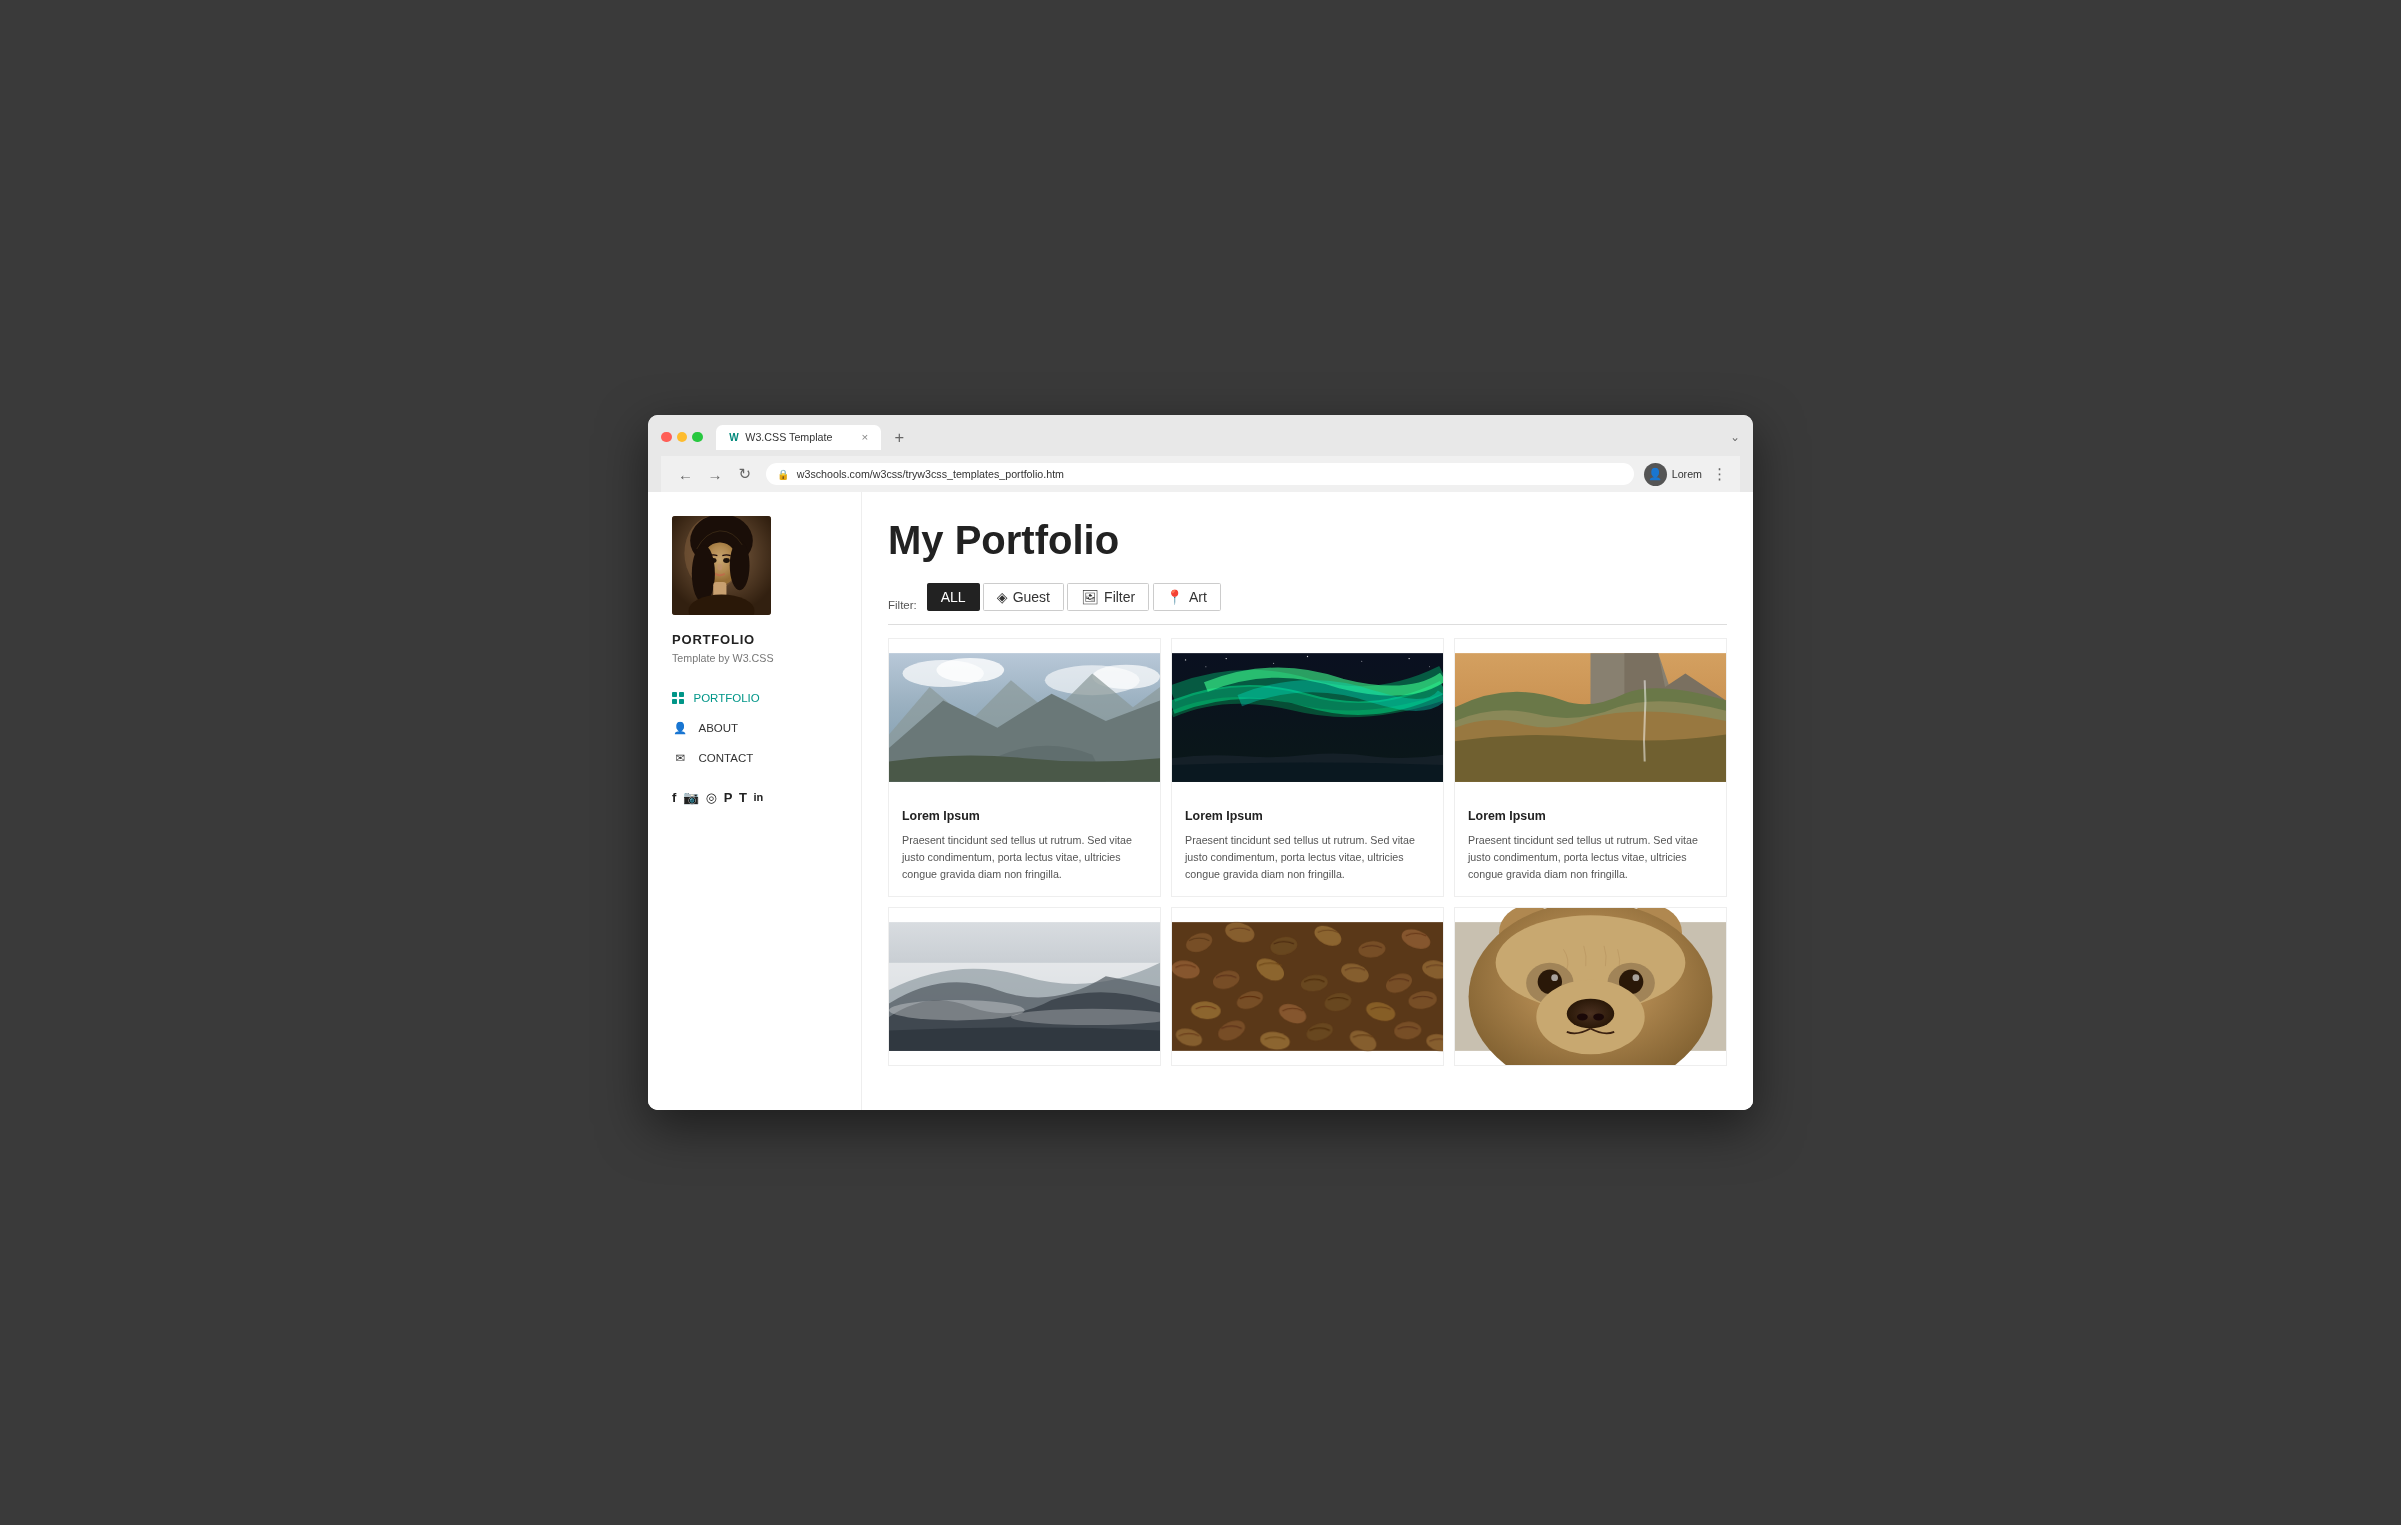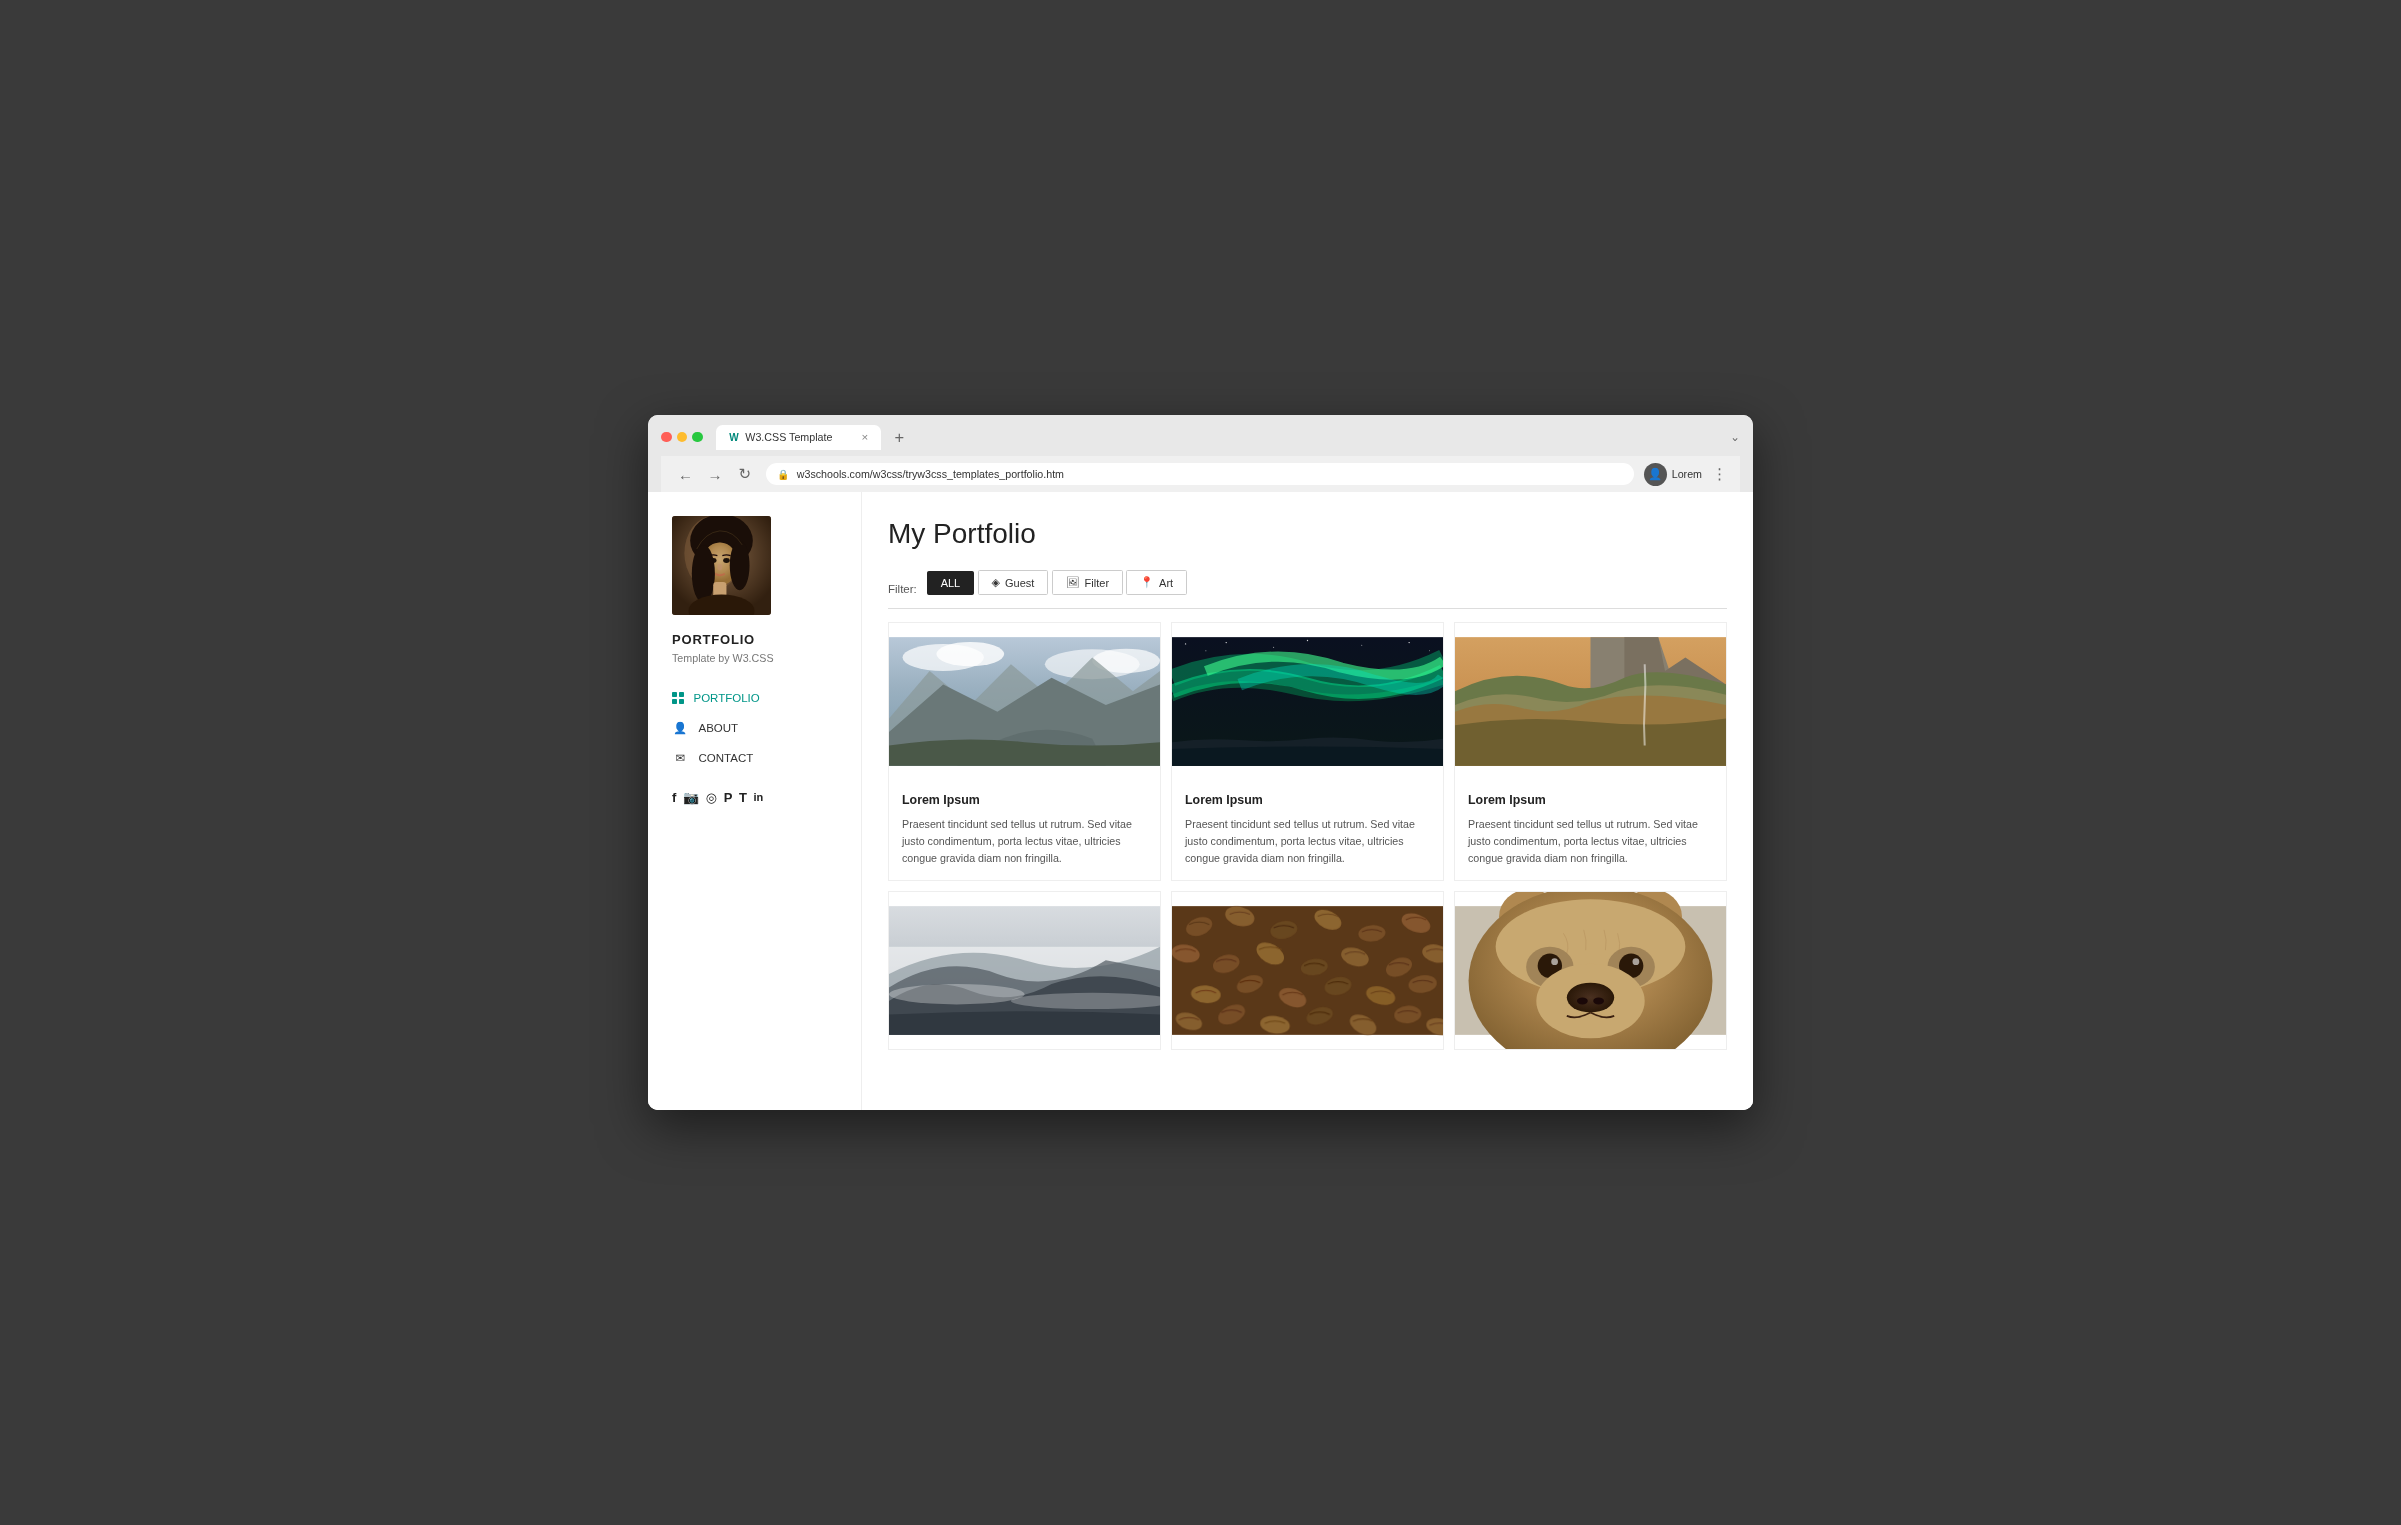--- a/index.html
+++ b/index.html
@@ -247,22 +247,22 @@
     }
 
     
     .main {
       flex: 1;
       padding: 26px 26px 0;
       background: white;
     }
 
     .page-title {
-      font-size: 28px;
-      font-weight: 400;
+      font-size: 40px;
+      font-weight: 700;
       color: #222;
       margin-bottom: 20px;
     }
 
     
     .filter-bar {
       display: flex;
       align-items: flex-end;
       gap: 3.3px;
       margin-bottom: 0;
@@ -274,21 +274,21 @@
       font-size: 11.5px;
       color: #555;
       margin-right: 6.6px;
     }
 
     .filter-btn {
       padding: 5px 13px;
       border: 0.8px solid #ccc;
       background: white;
       border-radius: 1.6px;
-      font-size: 11px;
+      font-size: 14px;
       color: #333;
       cursor: pointer;
       display: flex;
       align-items: center;
       gap: 5px;
     }
 
     .filter-btn.active {
       background: #222;
       color: white;

